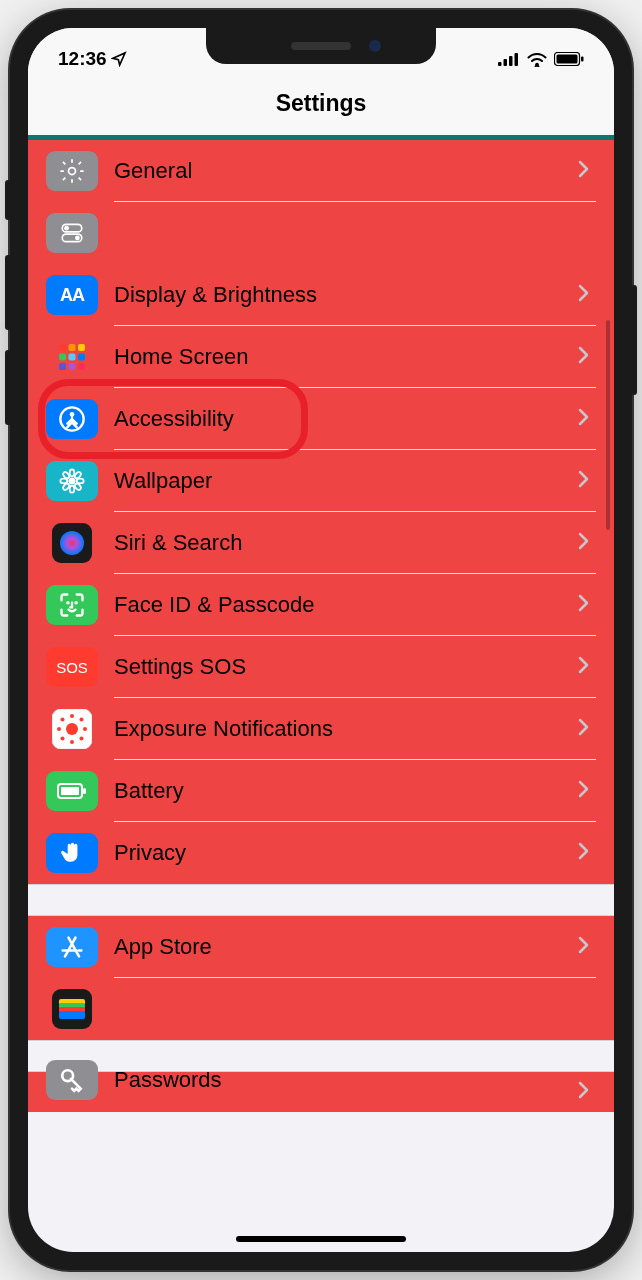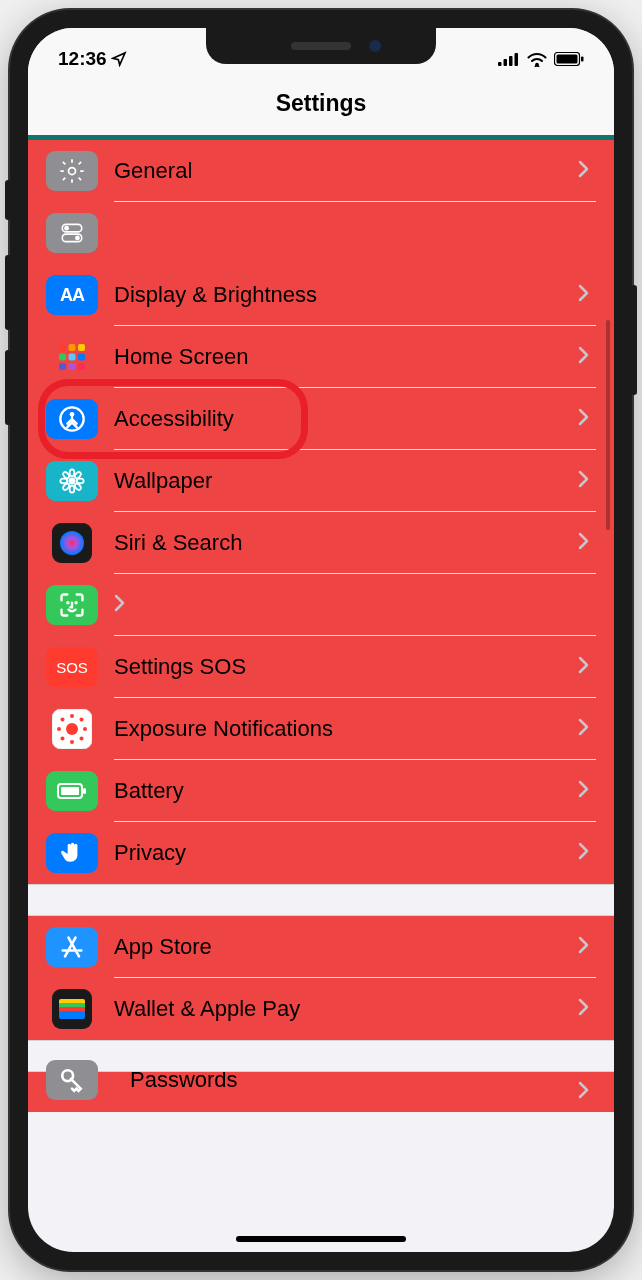--- a/index.html
+++ b/index.html
@@ -175,21 +175,21 @@
     .scroll-ind {
       position: absolute;
       right: 4px;
       top: 180px;
       width: 4px;
       height: 210px;
       background: rgba(0,0,0,0.28);
       border-radius: 2px;
       z-index: 30;
     }
-    .partial { min-height: 40px !important; gap: 16px; }
+    .partial { min-height: 40px !important; }
     .partial .row-content { min-height: 40px; overflow: hidden; }
     .partial .icon-box { margin-top: -24px; }
     .partial .row-label { margin-top: -24px; }
     .content { height: calc(100% - 150px); overflow: hidden; position: relative; }
   </style>
 </head>
 <body>
 
 <div class="phone-frame">
   <div class="phone-side-btn btn-left-1"></div>
@@ -349,20 +349,21 @@
             <div class="row">
               <div class="icon-box" style="background: rgb(52, 199, 89);">
                 <svg width="28" height="28" viewBox="0 0 24 24" fill="none" stroke="#fff" stroke-width="2" stroke-linecap="round">
                   <path d="M3 8V5a2 2 0 012-2h3M21 8V5a2 2 0 00-2-2h-3M3 16v3a2 2 0 002 2h3M21 16v3a2 2 0 01-2 2h-3"></path>
                   <circle cx="8.5" cy="10" r="0.5" fill="#fff"></circle>
                   <circle cx="15.5" cy="10" r="0.5" fill="#fff"></circle>
                   <path d="M12 10v4h-1.5M9 16c1 1 2 1.5 3 1.5s2-.5 3-1.5"></path>
                 </svg>
               </div>
               <div class="row-content">
+                <span class="row-label">Face ID &amp; Passcode</span>
                 <span class="chevron"><svg width="12" height="18" viewBox="0 0 12 18" fill="none" stroke="#c7c7cc" stroke-width="2.5" stroke-linecap="round" stroke-linejoin="round">
                     <path d="M2 2l7 7-7 7"></path>
                   </svg></span>
               </div>
             </div>
             <div class="row">
               <div class="icon-box" style="background: rgb(255, 59, 48);">
                 <span style="color:#fff;font-weight:400;font-size:15px">SOS</span>
               </div>
               <div class="row-content">
@@ -443,26 +444,20 @@
             <div class="row">
               <div class="icon-box">
                 <svg width="40" height="40" viewBox="0 0 40 40">
                   <rect width="40" height="40" rx="9" fill="#1a1a1a"></rect>
                   <rect x="7" y="10" width="26" height="6" rx="2" fill="#ffcc00"></rect>
                   <rect x="7" y="14" width="26" height="6" rx="2" fill="#34c759"></rect>
                   <rect x="7" y="18" width="26" height="6" rx="2" fill="#ff3b30"></rect>
                   <rect x="7" y="22" width="26" height="8" rx="2" fill="#007aff"></rect>
                 </svg>
               </div>
-              <div class="row-content">
-                <span class="row-label">Wallet &amp; Apple Pay</span>
-                <span class="chevron"><svg width="12" height="18" viewBox="0 0 12 18" fill="none" stroke="#c7c7cc" stroke-width="2.5" stroke-linecap="round" stroke-linejoin="round">
-                    <path d="M2 2l7 7-7 7"></path>
-                  </svg></span>
-              </div>
             </div>
           </div>
           <div class="spacer" style="border-top: 1px solid rgb(209, 209, 214); border-bottom: 1px solid rgb(209, 209, 214);"></div>
           <div class="section">
             <div class="row partial">
               <div class="icon-box" style="background: rgb(142, 142, 147);">
                 <svg width="26" height="26" viewBox="0 0 24 24" fill="#fff">
                   <circle cx="8" cy="8" r="5" fill="none" stroke="#fff" stroke-width="2.5"></circle>
                   <path d="M11 11l9 9-2 2-2-2-2 2-2-2" stroke="#fff" stroke-width="2.5" fill="none" stroke-linecap="round"></path>
                 </svg>

